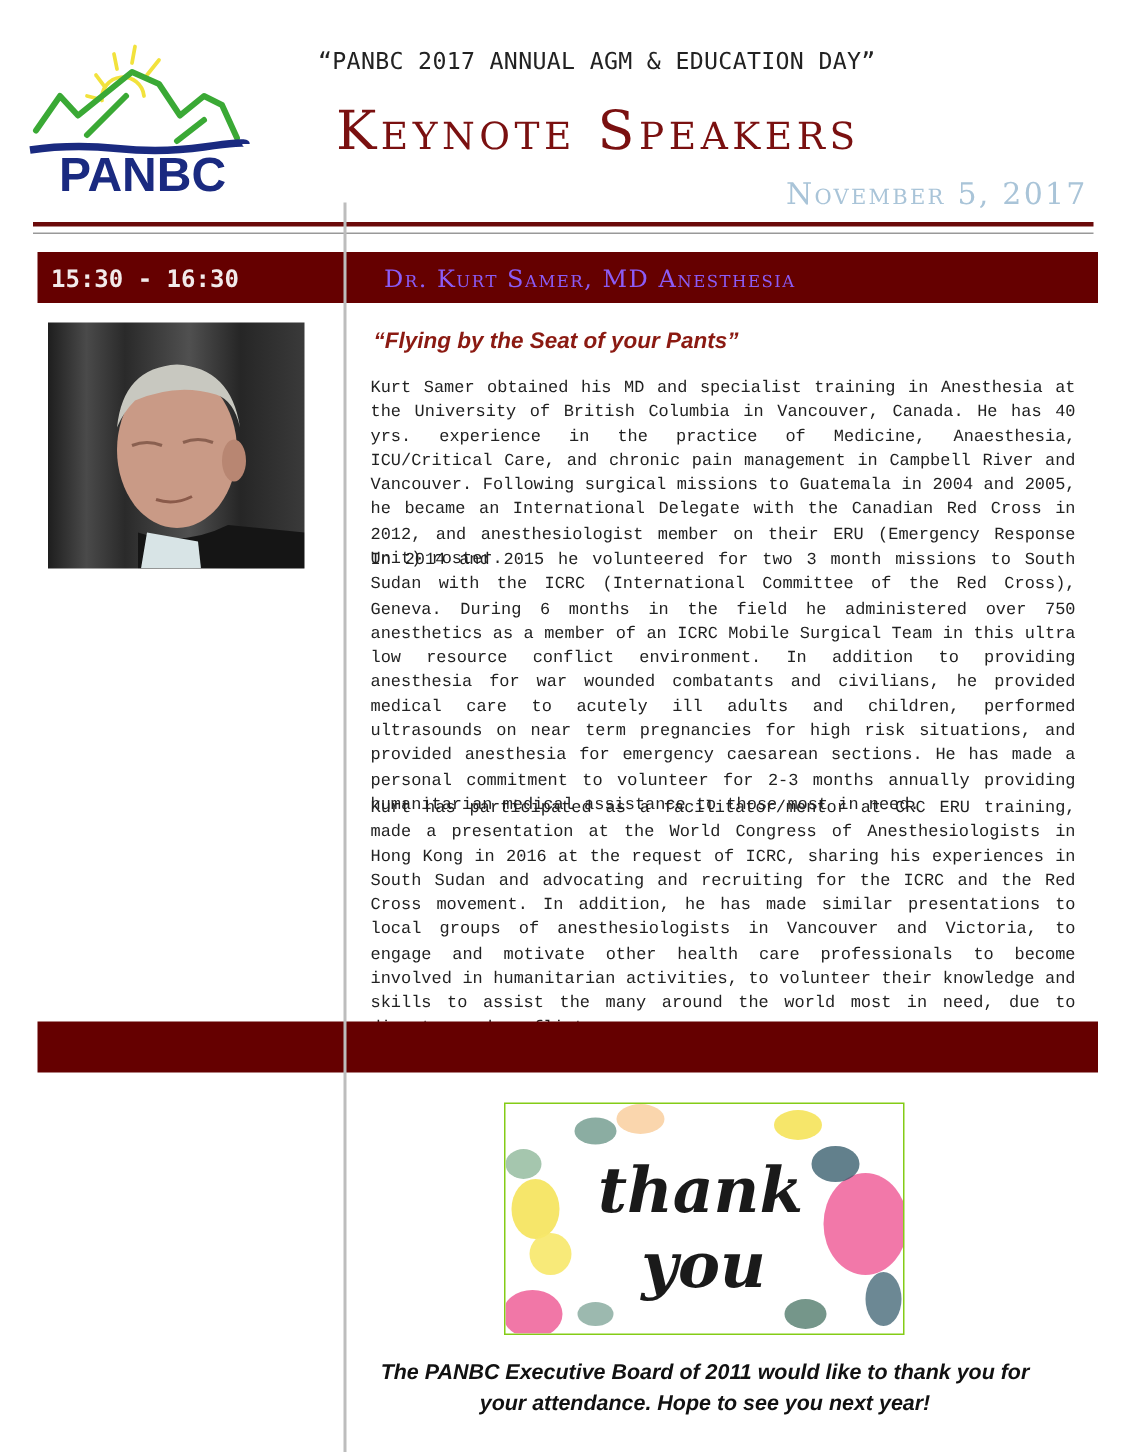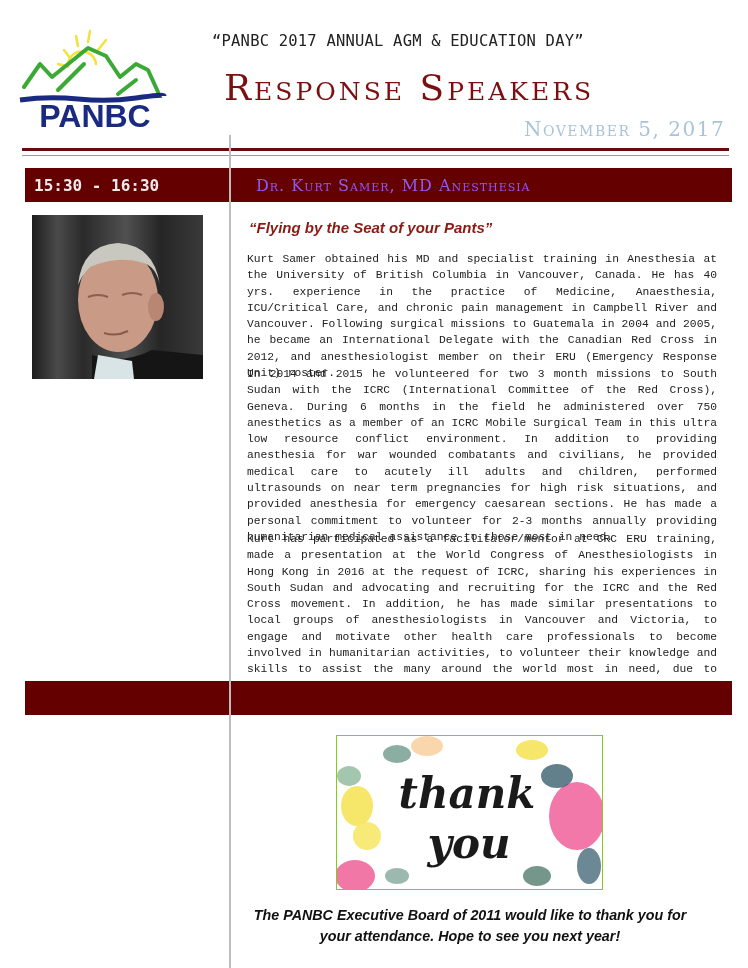--- a/index.html
+++ b/index.html
@@ -41,21 +41,21 @@
     </g>
     <path d="M6 65 L22 42 L34 55 L70 26 L88 34 L102 55 L118 42 L130 48 L140 70" stroke="#3aa935" stroke-width="4" fill="none" stroke-linejoin="round" stroke-linecap="round"></path>
     <path d="M40 68 L66 42" stroke="#3aa935" stroke-width="4" fill="none" stroke-linecap="round"></path>
     <path d="M100 72 L118 58" stroke="#3aa935" stroke-width="4" fill="none" stroke-linecap="round"></path>
     <path d="M2 78 Q30 74 60 77 T118 76 T146 74" stroke="#1a2a80" stroke-width="5" fill="none"></path>
   </svg>
 </div>
 <div id="logo-text" class="abs">PANBC</div>
 
 <div id="subtitle" class="abs">“PANBC 2017 ANNUAL AGM &amp; EDUCATION DAY”</div>
-<div id="title" class="abs">Response Speakers</div>
+<div id="title" class="abs">Keynote Speakers</div>
 <div id="date" class="abs">November 5, 2017</div>
 
 <div id="rule-red" class="abs"></div>
 <div id="rule-gray" class="abs"></div>
 <div id="vline" class="abs"></div>
 
 <div id="session-bar" class="abs"></div>
 <div id="session-time" class="abs">15:30 - 16:30</div>
 <div id="speaker-name" class="abs">Dr. Kurt Samer, MD Anesthesia</div>
 

